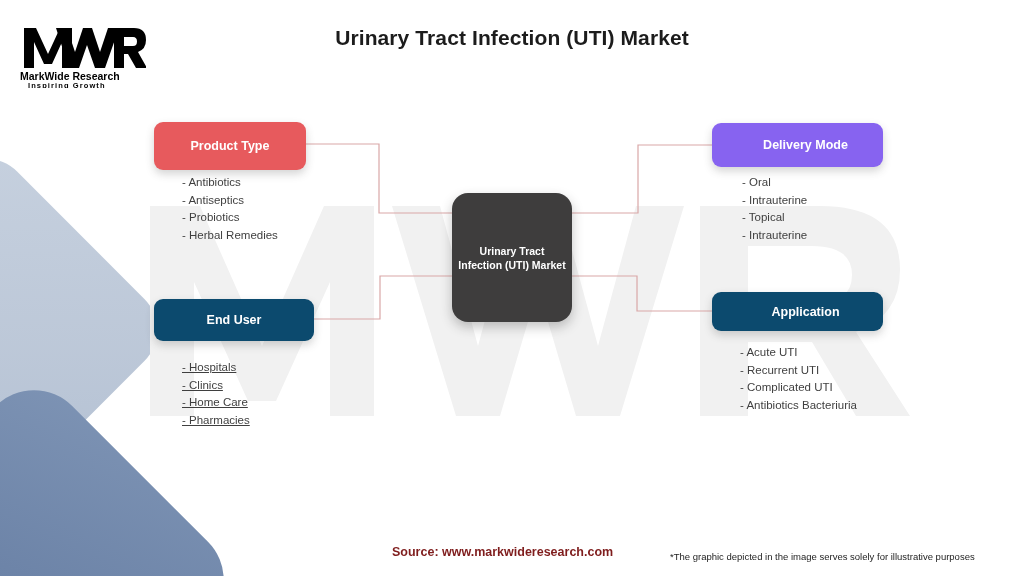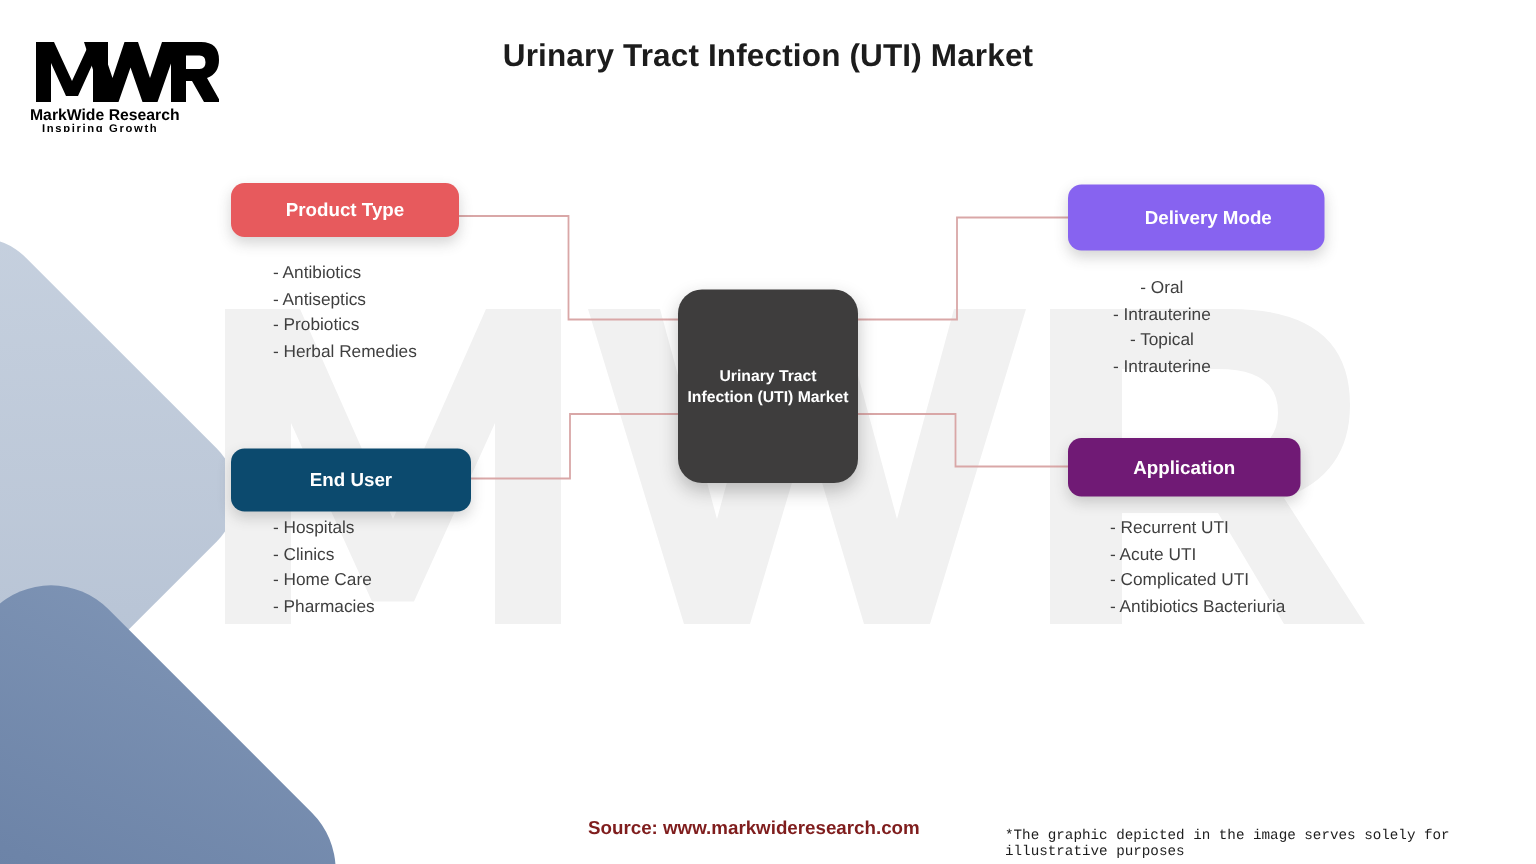--- a/index.html
+++ b/index.html
@@ -89,24 +89,24 @@
     border-radius: 9px;
     display: flex;
     align-items: center;
     justify-content: center;
     color: #ffffff;
     font-weight: bold;
     font-size: 12.5px;
     box-shadow: 0 4px 9px rgba(60,60,60,.22);
     text-align: center;
   }
-  .node-product  { left: 154px; top: 122px; width: 152px; height: 36px; background: #e75a5d; }
+  .node-product  { left: 154px; top: 122px; width: 152px; height: 48px; background: #e75a5d; }
   .node-delivery { left: 712px; top: 123px; width: 155px; height: 44px; background: #8763f0; padding-left: 16px; }
   .node-enduser  { left: 154px; top: 299px; width: 160px; height: 42px; background: #0c4a6e; }
-  .node-application { left: 712px; top: 292px; width: 155px; height: 39px; background: #701a75; }
+  .node-application { left: 712px; top: 292px; width: 155px; height: 39px; background: #0c4a6e; padding-left: 16px; }
 
   .center-node {
     position: absolute;
     left: 452px;
     top: 193px;
     width: 120px;
     height: 129px;
     border-radius: 16px;
     background: #3e3d3d;
     color: #ffffff;
@@ -124,40 +124,39 @@
 
   
   .items {
     position: absolute;
     font-size: 11.5px;
     line-height: 17.5px;
     color: #3f3f3f;
   }
   .items div { white-space: nowrap; }
   .items-product  { left: 182px; top: 174px; }
-  .items-delivery { left: 742px; top: 184px; text-align: center; }
-  .items-enduser  { left: 182px; top: 344px; }
+  .items-delivery { left: 742px; top: 174px; }
+  .items-enduser  { left: 182px; top: 359px; text-decoration: underline; }
   .items-application { left: 740px; top: 344px; }
 
   
   .source {
     position: absolute;
     left: 392px;
     top: 545px;
     font-size: 12.5px;
     font-weight: bold;
     color: #7f1d1d;
   }
   .disclaimer {
     position: absolute;
     left: 670px;
     top: 551px;
     font-size: 9.5px;
     color: #1d1d1d;
-    font-family: Liberation Mono, monospace;
   }
 </style>
 </head>
 <body>
 
 <div id="canvas">
 
   <div class="deco-light"></div>
   <div class="deco-dark"></div>
 
@@ -230,22 +229,22 @@
   </div>
 
   <div class="items items-enduser">
     <div>- Hospitals</div>
     <div>- Clinics</div>
     <div>- Home Care</div>
     <div>- Pharmacies</div>
   </div>
 
   <div class="items items-application">
+    <div>- Acute UTI</div>
     <div>- Recurrent UTI</div>
-    <div>- Acute UTI</div>
     <div>- Complicated UTI</div>
     <div>- Antibiotics Bacteriuria</div>
   </div>
 
   <div class="source">Source: www.markwideresearch.com</div>
   <div class="disclaimer">*The graphic depicted in the image serves solely for illustrative purposes</div>
 
 </div>
 
 </body></html>

